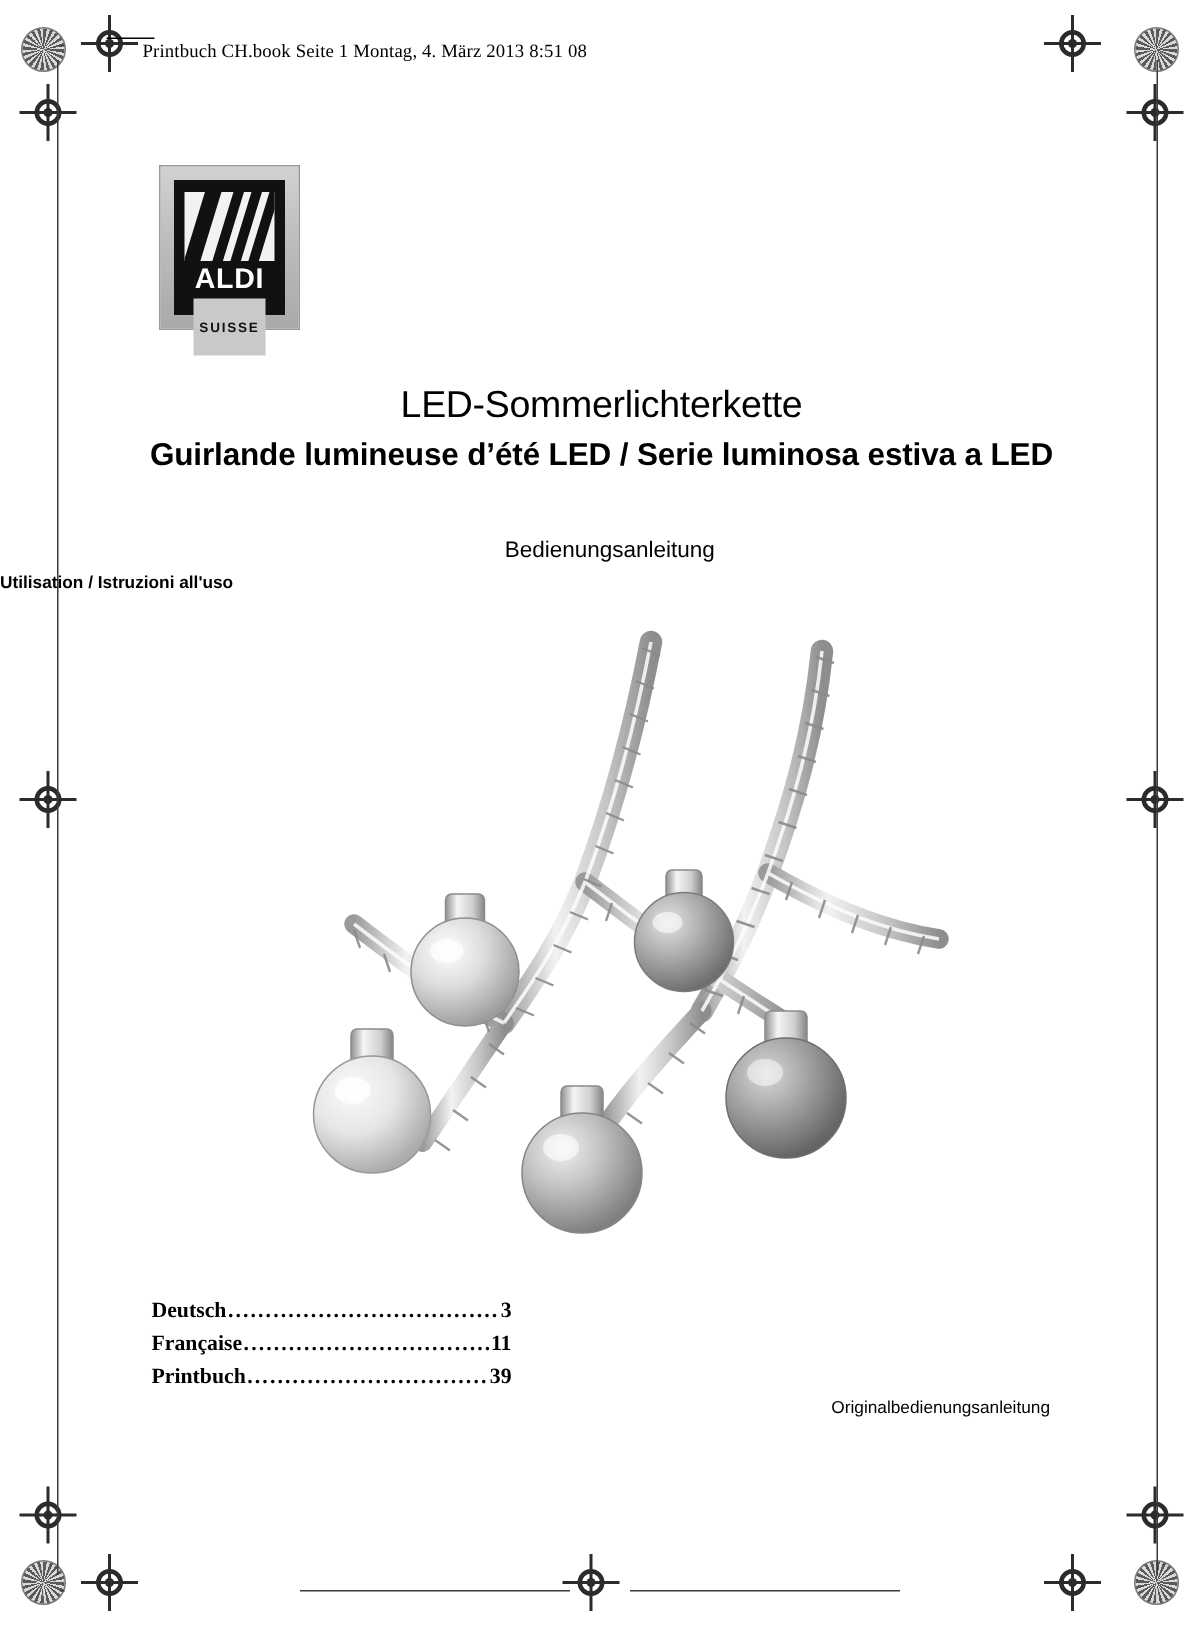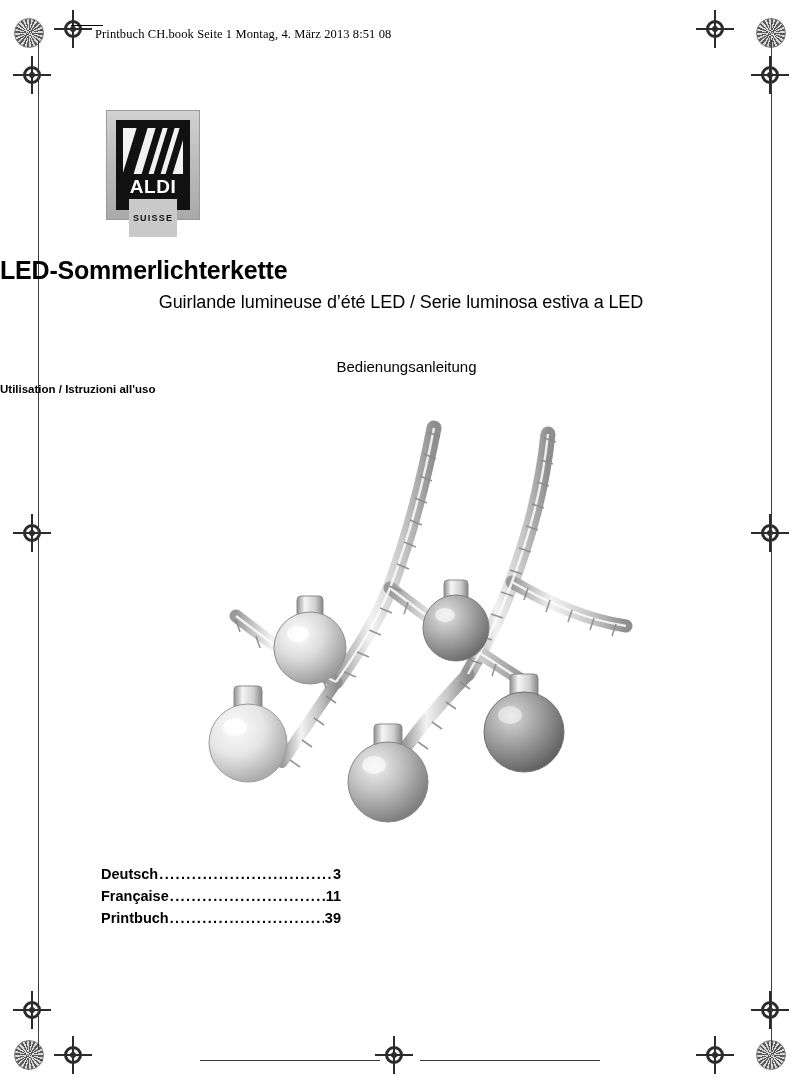--- a/index.html
+++ b/index.html
@@ -148,32 +148,32 @@
     font-weight: bold;
     letter-spacing: 1.2px;
     padding: 14px 0;
   }
 
   
   .title-main {
     position: absolute;
     left: 0; right: 0;
     top: 256px;
-    text-align: left;
+    text-align: center;
     font-size: 25px;
-    font-weight: bold;
+    font-weight: normal;
     letter-spacing: -0.2px;
   }
   .title-sub {
     position: absolute;
     left: 0; right: 0;
     top: 292px;
     text-align: center;
-    font-size: 18px;
-    font-weight: normal;
+    font-size: 21px;
+    font-weight: bold;
     letter-spacing: -0.1px;
   }
   .manual-de {
     position: absolute;
     left: 0; right: 0;
     top: 358px;
     text-align: center;
     font-size: 15px;
     margin-left: 11px;
   }
@@ -202,20 +202,21 @@
     top: 863px;
     width: 240px;
     font-size: 14.5px;
     font-weight: bold;
   }
   .toc-row {
     display: flex;
     align-items: center;
     white-space: nowrap;
     line-height: 22px;
+    font-family: Liberation Serif, serif;
   }
   .toc-label { flex: 0 0 auto; }
   .toc-dots {
     flex: 1 1 auto;
     overflow: hidden;
     margin: 0 1px;
     letter-spacing: 1.4px;
     font-weight: bold;
   }
   .toc-page { flex: 0 0 auto; }
@@ -447,13 +448,14 @@
     <span class="toc-page">11</span>
   </div>
   <div class="toc-row">
     <span class="toc-label">Printbuch</span>
     <span class="toc-dots">........................................</span>
     <span class="toc-page">39</span>
   </div>
 </div>
 
 <div class="footer">
+  <div>Originalbedienungsanleitung</div>
 </div>
 
 </body></html>

